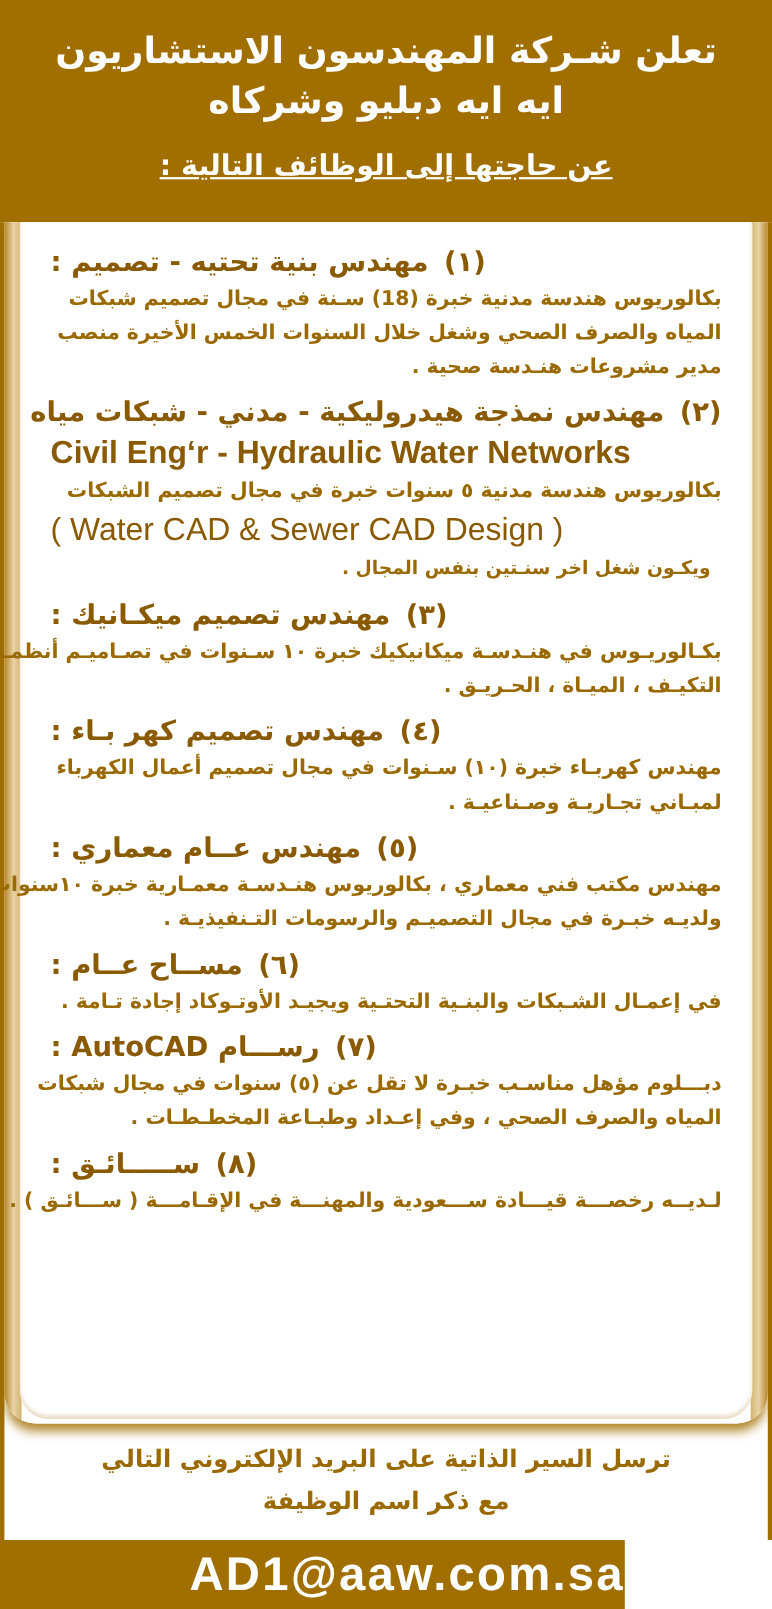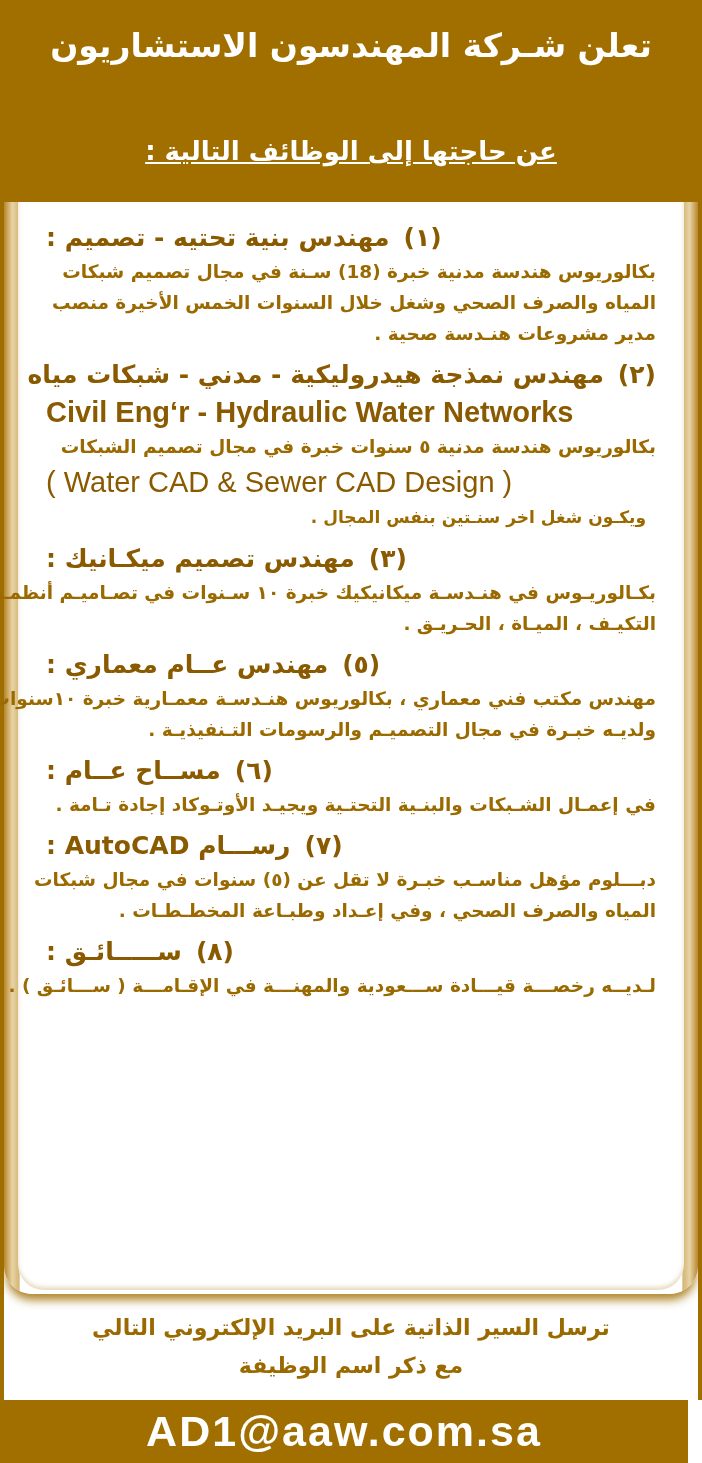--- a/index.html
+++ b/index.html
@@ -56,33 +56,34 @@
     .job-body .small { font-size: 17px; padding-right: 10px; }
 
     .footer-text {
       position: absolute; left: 0; top: 1310px; width: 702px; direction: rtl; text-align: center;
       color: #9a6a00; font-weight: bold;
     }
     .footer-text .f1 { font-size: 22px; line-height: 36px; }
     .footer-text .f2 { font-size: 22px; line-height: 40px; }
 
     .email-band {
-      position: absolute; left: 0; top: 1400px; width: 688px; height: 63px;
-      background: #a06f00; text-align: center;
+      position: absolute; left: 0; top: 1400px; width: 568px; height: 63px;
+      background: #a06f00; text-align: right;
     }
     .email-band .email {
       color: #ffffff; font-family: "Liberation Sans", sans-serif; font-weight: bold;
       font-size: 43px; line-height: 63px; letter-spacing: 2px;
     }
   </style>
 </head>
 <body>
 
 <div class="header">
   <div class="h-line l1">تعلن شـركة المهندسون الاستشاريون</div>
+  <div class="h-line l2">ايه ايه دبليو وشركاه</div>
   <div class="h-line l3">عن حاجتها  إلى الوظائف التالية :</div>
 </div>
 
 <div class="frame-left"></div>
 <div class="frame-right"></div>
 
 <div class="card-wrap">
   <div class="card">
 
     <div class="job">
@@ -113,20 +114,29 @@
     <div class="job">
       <div class="job-title">
         <span class="num">(٣)</span><span>مهندس تصميم ميكـانيك :</span>
       </div>
       <div class="job-body">
         <span class="line">بكـالوريـوس في هنـدسـة ميكانيكيك خبرة ١٠ سـنوات في تصـاميـم أنظمـة</span>
         <span class="line">التكيـف ، الميـاة ، الحـريـق .</span>
       </div>
     </div>
 
+    <div class="job">
+      <div class="job-title">
+        <span class="num">(٤)</span><span>مهندس تصميم كهر بـاء :</span>
+      </div>
+      <div class="job-body">
+        <span class="line">مهندس كهربـاء خبرة (١٠) سـنوات في مجال تصميم أعمال الكهرباء</span>
+        <span class="line">لمبـاني تجـاريـة وصـناعيـة .</span>
+      </div>
+    </div>
 
     <div class="job">
       <div class="job-title">
         <span class="num">(٥)</span><span>مهندس عــام معماري :</span>
       </div>
       <div class="job-body">
         <span class="line">مهندس مكتب فني معماري ، بكالوريوس هنـدسـة معمـارية خبرة ١٠سنوات</span>
         <span class="line">ولديـه خبـرة في مجال التصميـم والرسومات التـنفيذيـة .</span>
       </div>
     </div>

